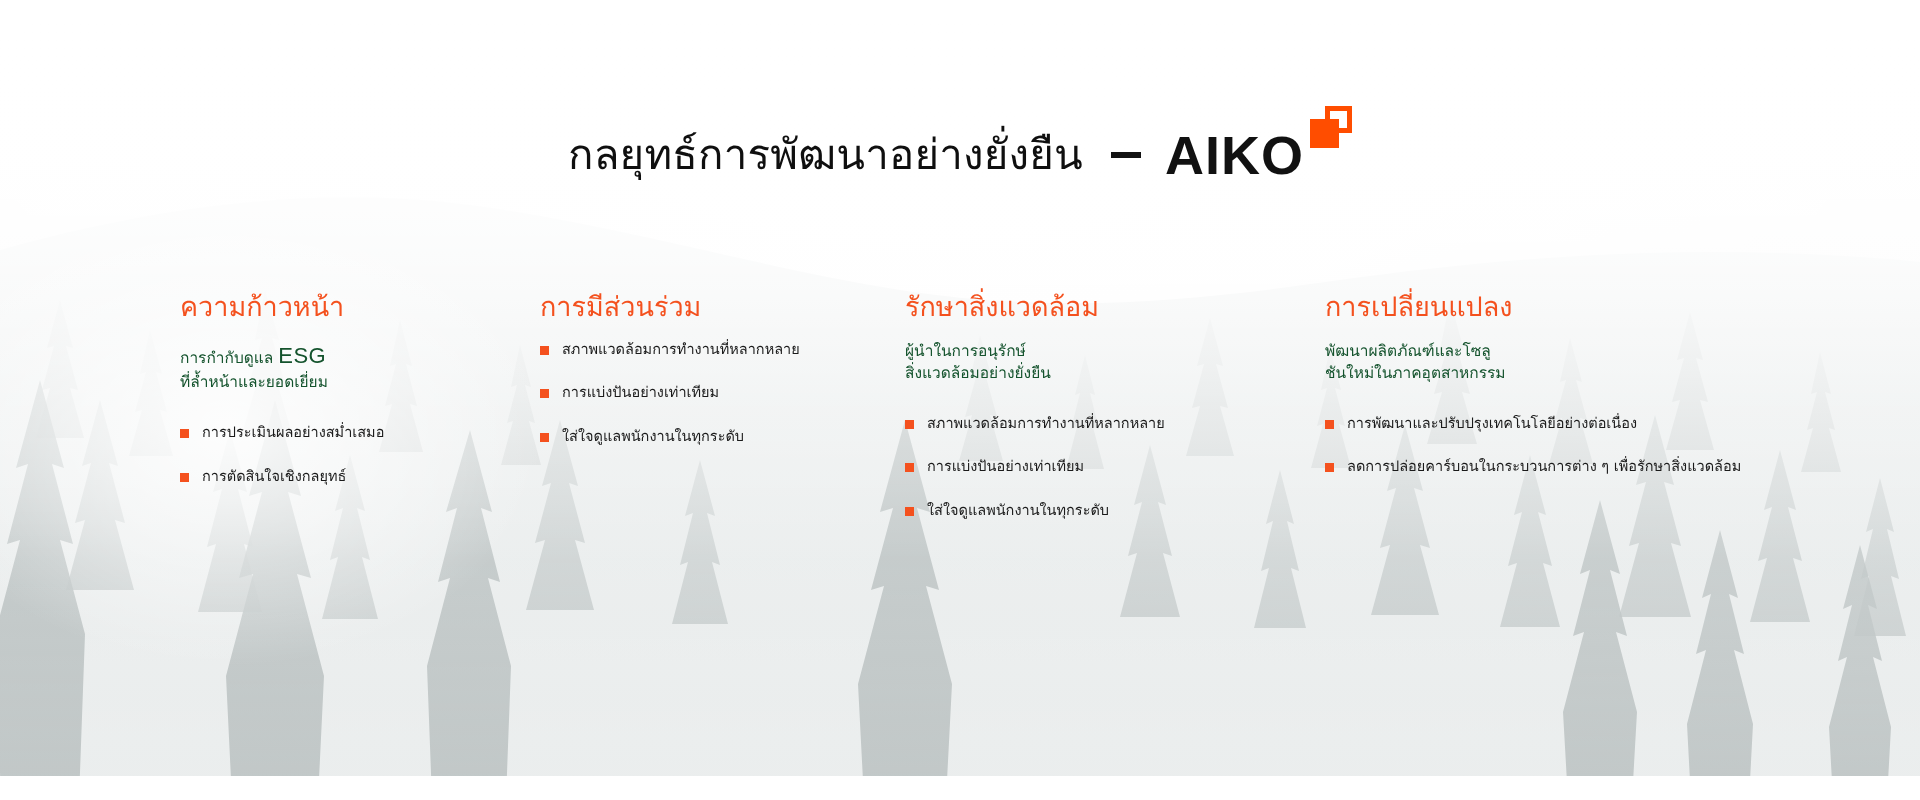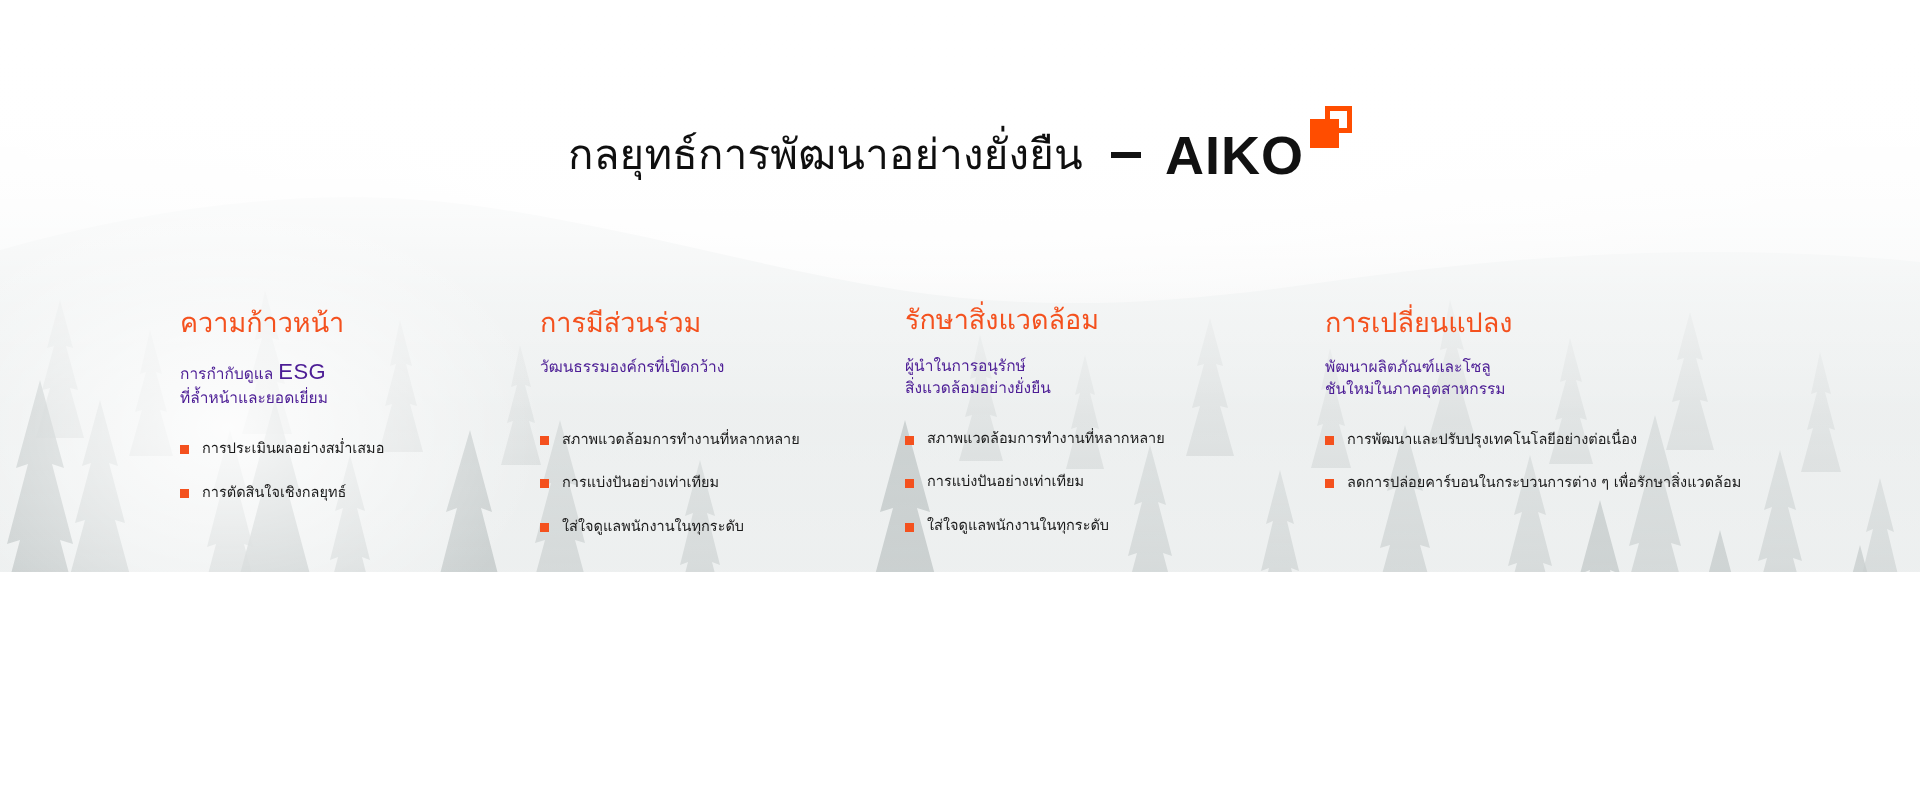--- a/index.html
+++ b/index.html
@@ -6,21 +6,21 @@
   html, body {
     width:1920px; height:800px;
     overflow:hidden;
     background:#ffffff;
     font-family:"DejaVu Sans", sans-serif;
   }
 
   
   .slide {
     position:relative;
-    width:1920px; height:572px;
+    width:1920px; height:776px;
     background:#ffffff;
     overflow:hidden;
   }
 
   
   .bg-photo {
     position:absolute; inset:0;
     overflow:hidden;
     z-index:0;
   }
@@ -104,40 +104,39 @@
     background:transparent;
   }
 
   
   .columns {
     position:absolute;
     left:180px; top:290px;
     width:1700px;
     display:flex;
     z-index:5;
-    margin-top:16px;
   }
   .col { flex:0 0 auto; }
   .col-0 { width:360px; }
   .col-1 { width:365px; }
-  .col-2 { width:420px;font-family:Liberation Mono, monospace; }
+  .col-2 { width:420px; }
   .col-3 { width:540px; }
 
   .col-heading {
     font-size:27px;
     line-height:1.25;
     color:#F4511E;
     font-weight:400;
     margin-bottom:16px;
     white-space:nowrap;
   }
   .col-sub {
     font-size:15.5px;
     line-height:1.42;
-    color:#4c1d95;
+    color:#14532d;
     font-weight:400;
     margin-bottom:30px;
     min-height:44px;
   }
   .col-sub .esg {
     font-family:"Liberation Sans", sans-serif;
     font-size:22px;
     letter-spacing:0.5px;
   }
 
@@ -265,24 +264,20 @@
         </li>
         <li class="bullet">
           <span class="bullet-mark"></span>
           <span class="bullet-text">การตัดสินใจเชิงกลยุทธ์</span>
         </li>
       </ul>
     </div>
 
     <div class="col col-1">
       <div class="col-heading">การมีส่วนร่วม</div>
-      <div class="col-sub">
-        <span>วัฒนธรรมองค์กรที่เปิดกว้าง</span><br>
-        <span></span>
-      </div>
       <ul class="bullets">
         <li class="bullet">
           <span class="bullet-mark"></span>
           <span class="bullet-text">สภาพแวดล้อมการทำงานที่หลากหลาย</span>
         </li>
         <li class="bullet">
           <span class="bullet-mark"></span>
           <span class="bullet-text">การแบ่งปันอย่างเท่าเทียม</span>
         </li>
         <li class="bullet">

